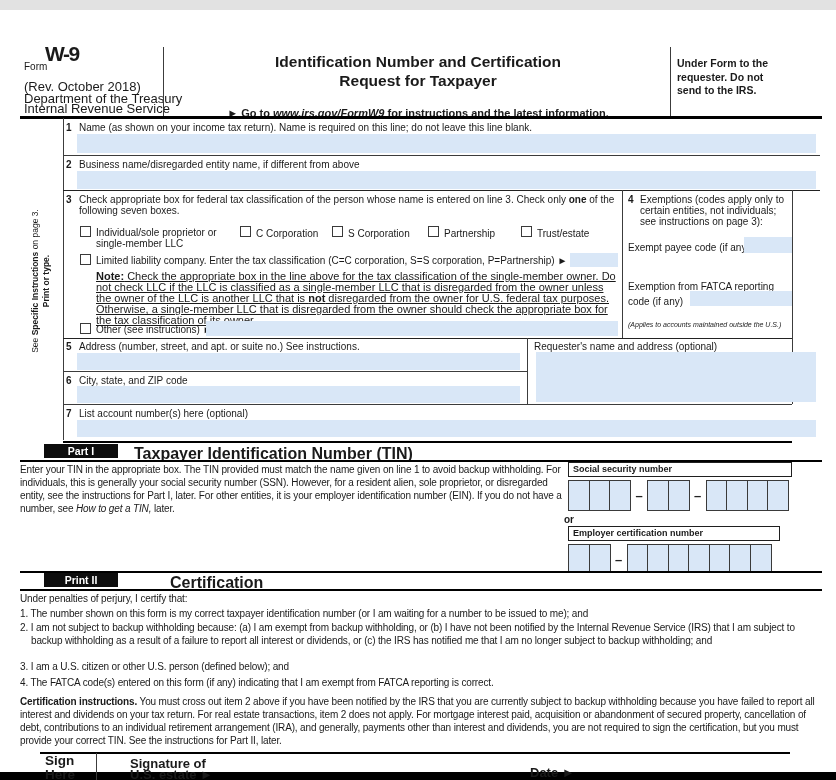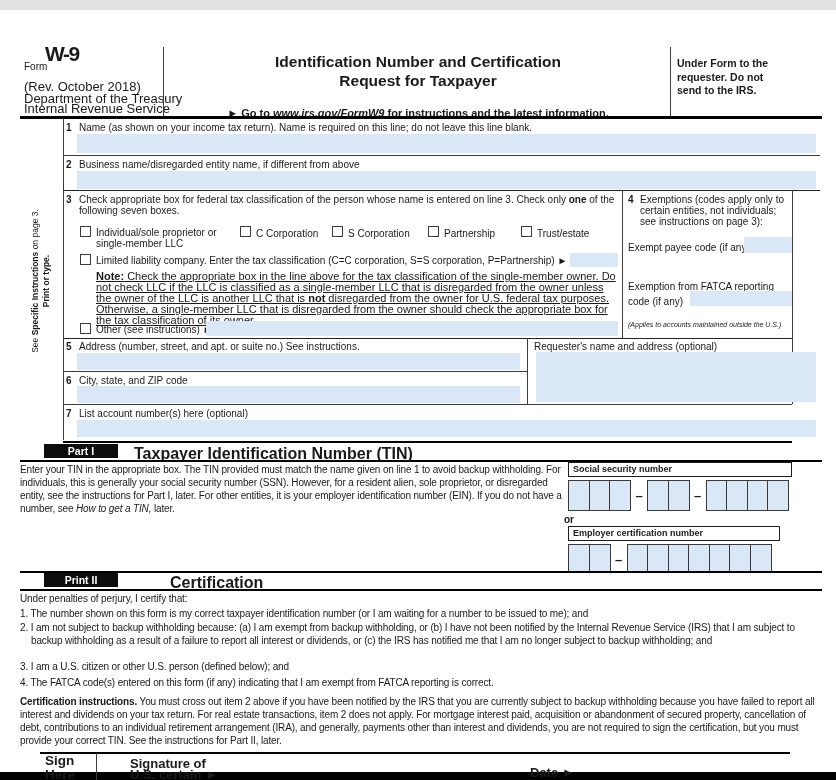--- a/index.html
+++ b/index.html
@@ -195,15 +195,15 @@
 </div>
 
 <div class="hlk" style="left:40px;top:752px;width:750px;height:1.5px"></div>
 <div class="abs b" style="left:45px;top:754px;font-size:13.5px;line-height:14px">
   <div>Sign</div>
   <div>Here</div>
 </div>
 <div class="vl" style="left:96px;top:753px;height:27px"></div>
 <div class="abs b t85" style="left:130px;top:758px;line-height:11px">
   <div>Signature of</div>
-  <div>U.S. certain ►</div>
+  <div>U.S. estate ►</div>
 </div>
 <div class="abs b t85" style="left:530px;top:765px">Date ►</div>
 
 </body></html>

